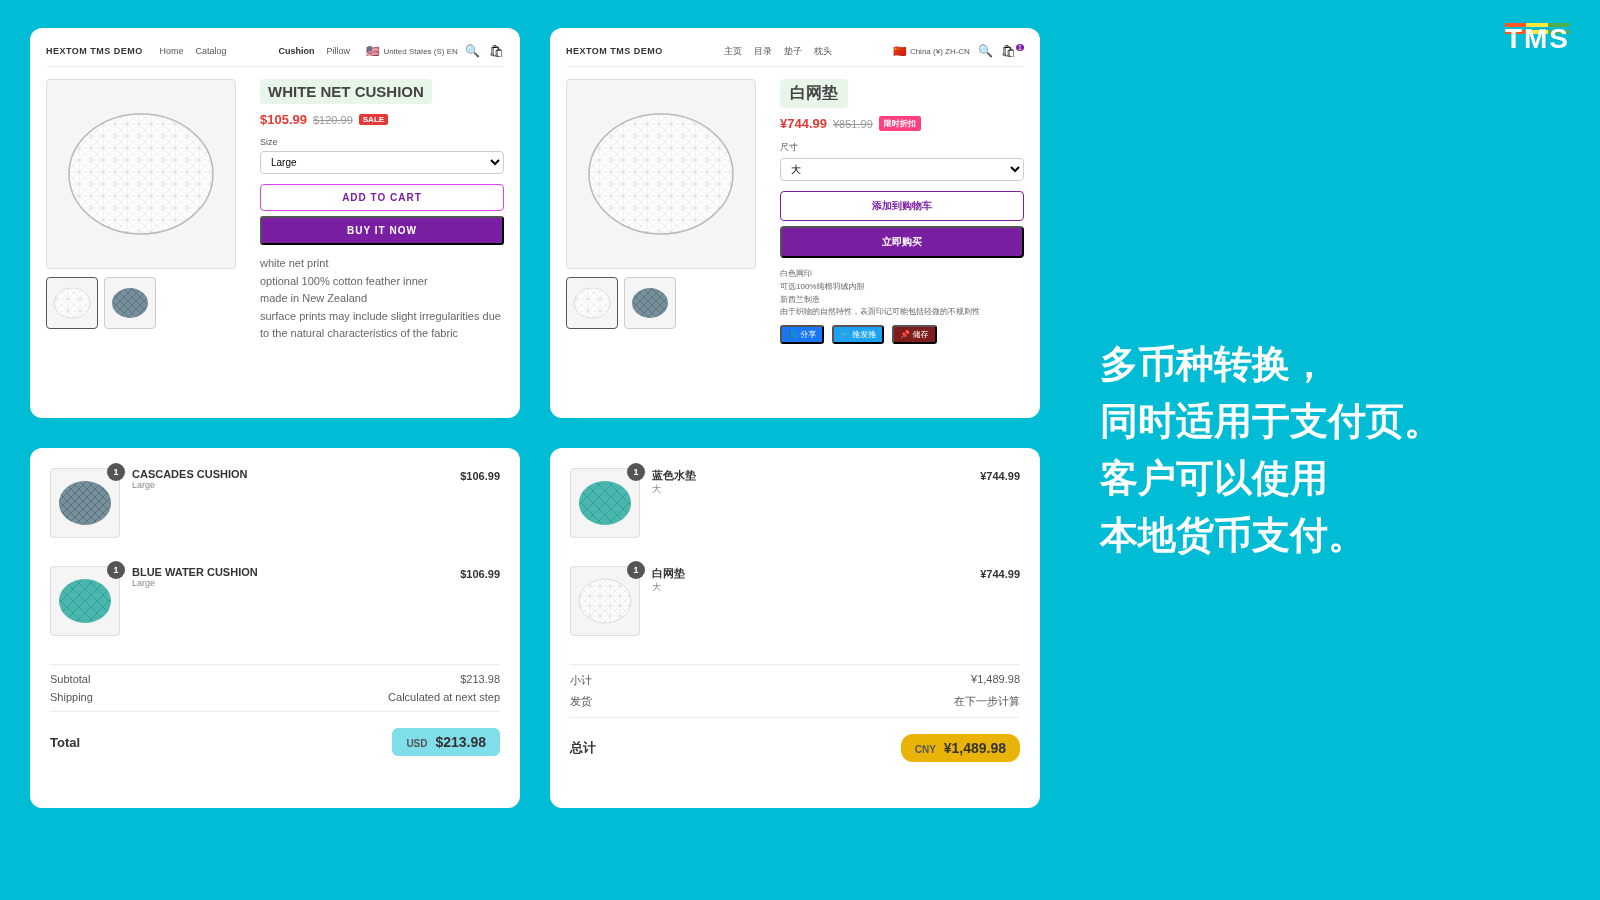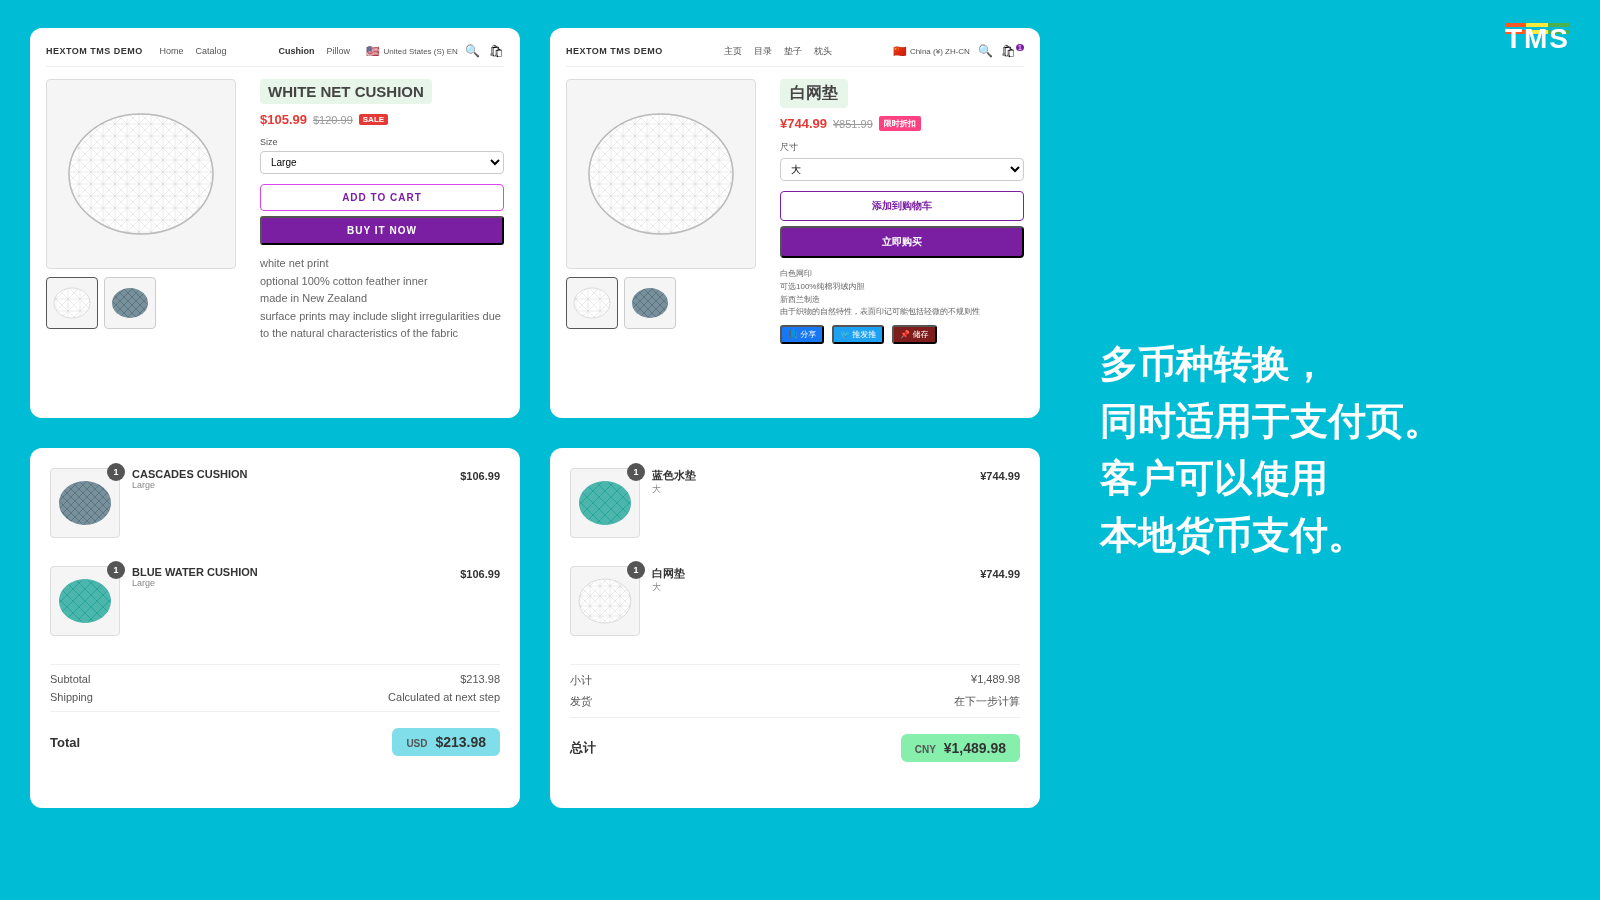--- a/index.html
+++ b/index.html
@@ -350,23 +350,23 @@
       margin-top: 16px;
     }
     .total-badge {
       background: #80deea;
       padding: 6px 14px;
       border-radius: 6px;
       font-size: 14px;
       font-weight: 700;
     }
     .total-badge-zh {
-      background: #86efac;
+      background: #eab308;
       padding: 6px 14px;
-      border-radius: 6px;
+      border-radius: 12px;
       font-size: 14px;
       font-weight: 700;
     }
     .currency-label {
       font-size: 10px;
       font-weight: 600;
       color: #555;
       margin-right: 4px;
     }
 

